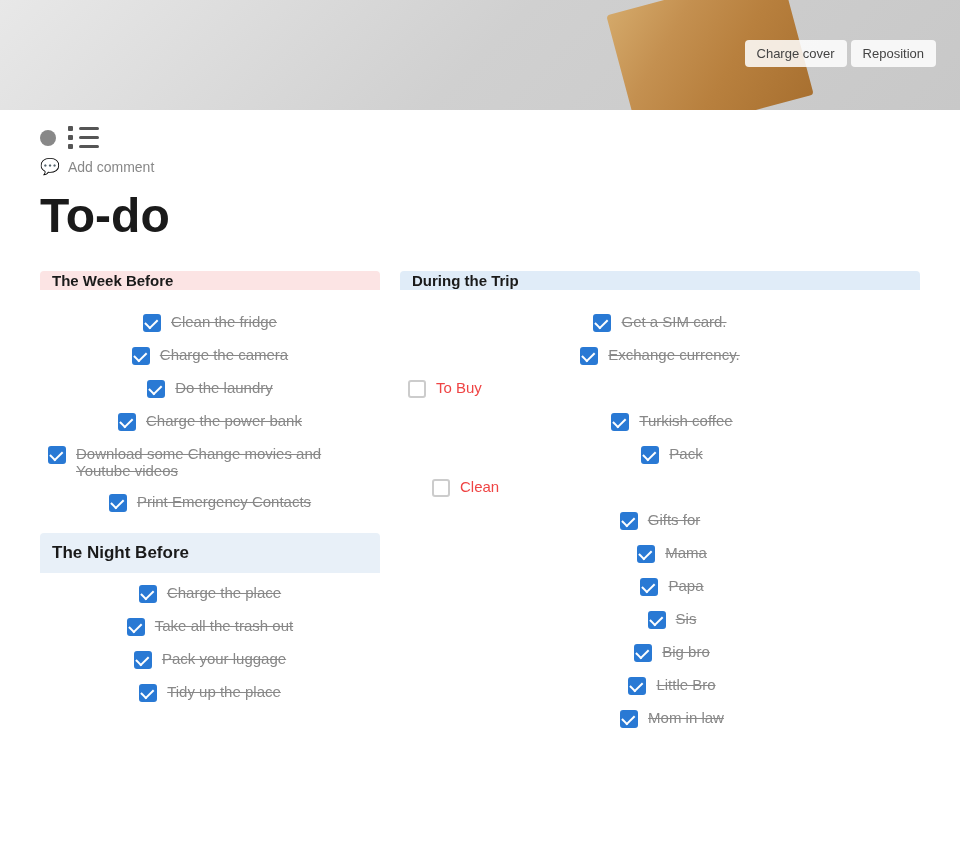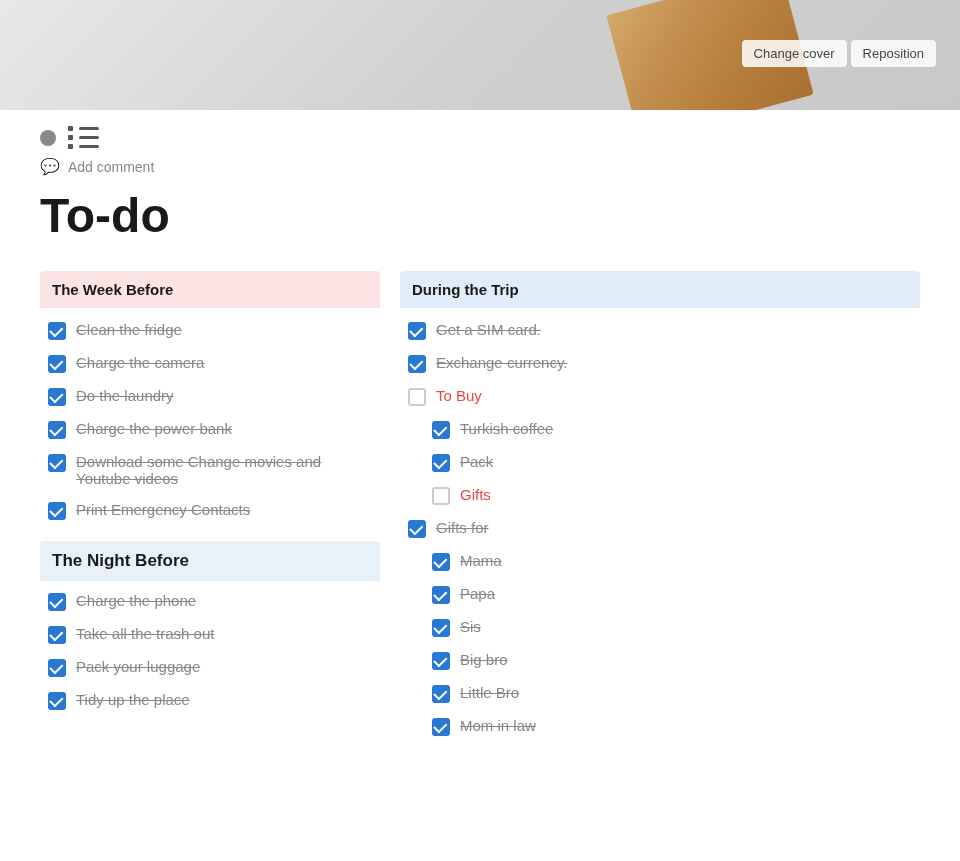--- a/index.html
+++ b/index.html
@@ -125,25 +125,25 @@
     .column-left {
       width: 340px;
       flex-shrink: 0;
     }
 
     .column-right {
       flex: 1;
     }
 
     .section-header {
-      padding: 10px 12px;
+      padding: 1px 12px;
       font-size: 15px;
       font-weight: 600;
       color: #1a1a1a;
-      margin-bottom: 2px;
+      margin-bottom: 12px;
       border-radius: 4px 4px 0 0;
     }
 
     .section-header.pink {
       background: #fce4e4;
     }
 
     .section-header.blue {
       background: #e0ecf8;
     }
@@ -158,20 +158,21 @@
       align-items: flex-start;
       gap: 10px;
       padding: 7px 8px;
       font-size: 15px;
       color: #555;
     }
 
     .checklist-item.checked {
       text-decoration: line-through;
       color: #888;
+      justify-content: center;
     }
 
     .checklist-item.unchecked {
       text-decoration: none;
       color: #ef4444;
     }
 
     .checkbox {
       width: 18px;
       height: 18px;
@@ -220,21 +221,21 @@
       margin-top: 4px;
       border-radius: 4px 4px 0 0;
     }
   </style>
 </head>
 <body>
 
 <div class="cover-area">
   <div class="cover-notebook"></div>
   <div class="cover-actions">
-    <button class="cover-btn">Change cover</button>
+    <button class="cover-btn">Charge cover</button>
     <button class="cover-btn">Reposition</button>
   </div>
 </div>
 
 <div class="content-area">
   <div class="toolbar">
     <span class="dot-icon"></span>
     <div class="list-icon">
       <div class="list-icon-row">
           <div class="list-icon-dot"></div>
@@ -288,21 +289,21 @@
           <span>Print Emergency Contacts</span>
         </li>
       </ul>
 
       <div class="section-divider"></div>
 
       <div class="night-before-header">The Night Before</div>
       <ul class="checklist">
         <li class="checklist-item checked">
           <div class="checkbox checked-box"></div>
-          <span>Charge the phone</span>
+          <span>Charge the place</span>
         </li>
         <li class="checklist-item checked">
           <div class="checkbox checked-box"></div>
           <span>Take all the trash out</span>
         </li>
         <li class="checklist-item checked">
           <div class="checkbox checked-box"></div>
           <span>Pack your luggage</span>
         </li>
         <li class="checklist-item checked">
@@ -330,21 +331,21 @@
         <li class="checklist-item checked indented">
           <div class="checkbox checked-box"></div>
           <span>Turkish coffee</span>
         </li>
         <li class="checklist-item checked indented">
           <div class="checkbox checked-box"></div>
           <span>Pack</span>
         </li>
         <li class="checklist-item unchecked indented">
           <div class="checkbox unchecked-box"></div>
-          <span>Gifts</span>
+          <span>Clean</span>
         </li>
         <li class="checklist-item checked">
           <div class="checkbox checked-box"></div>
           <span>Gifts for</span>
         </li>
         <li class="checklist-item checked indented">
           <div class="checkbox checked-box"></div>
           <span>Mama</span>
         </li>
         <li class="checklist-item checked indented">

